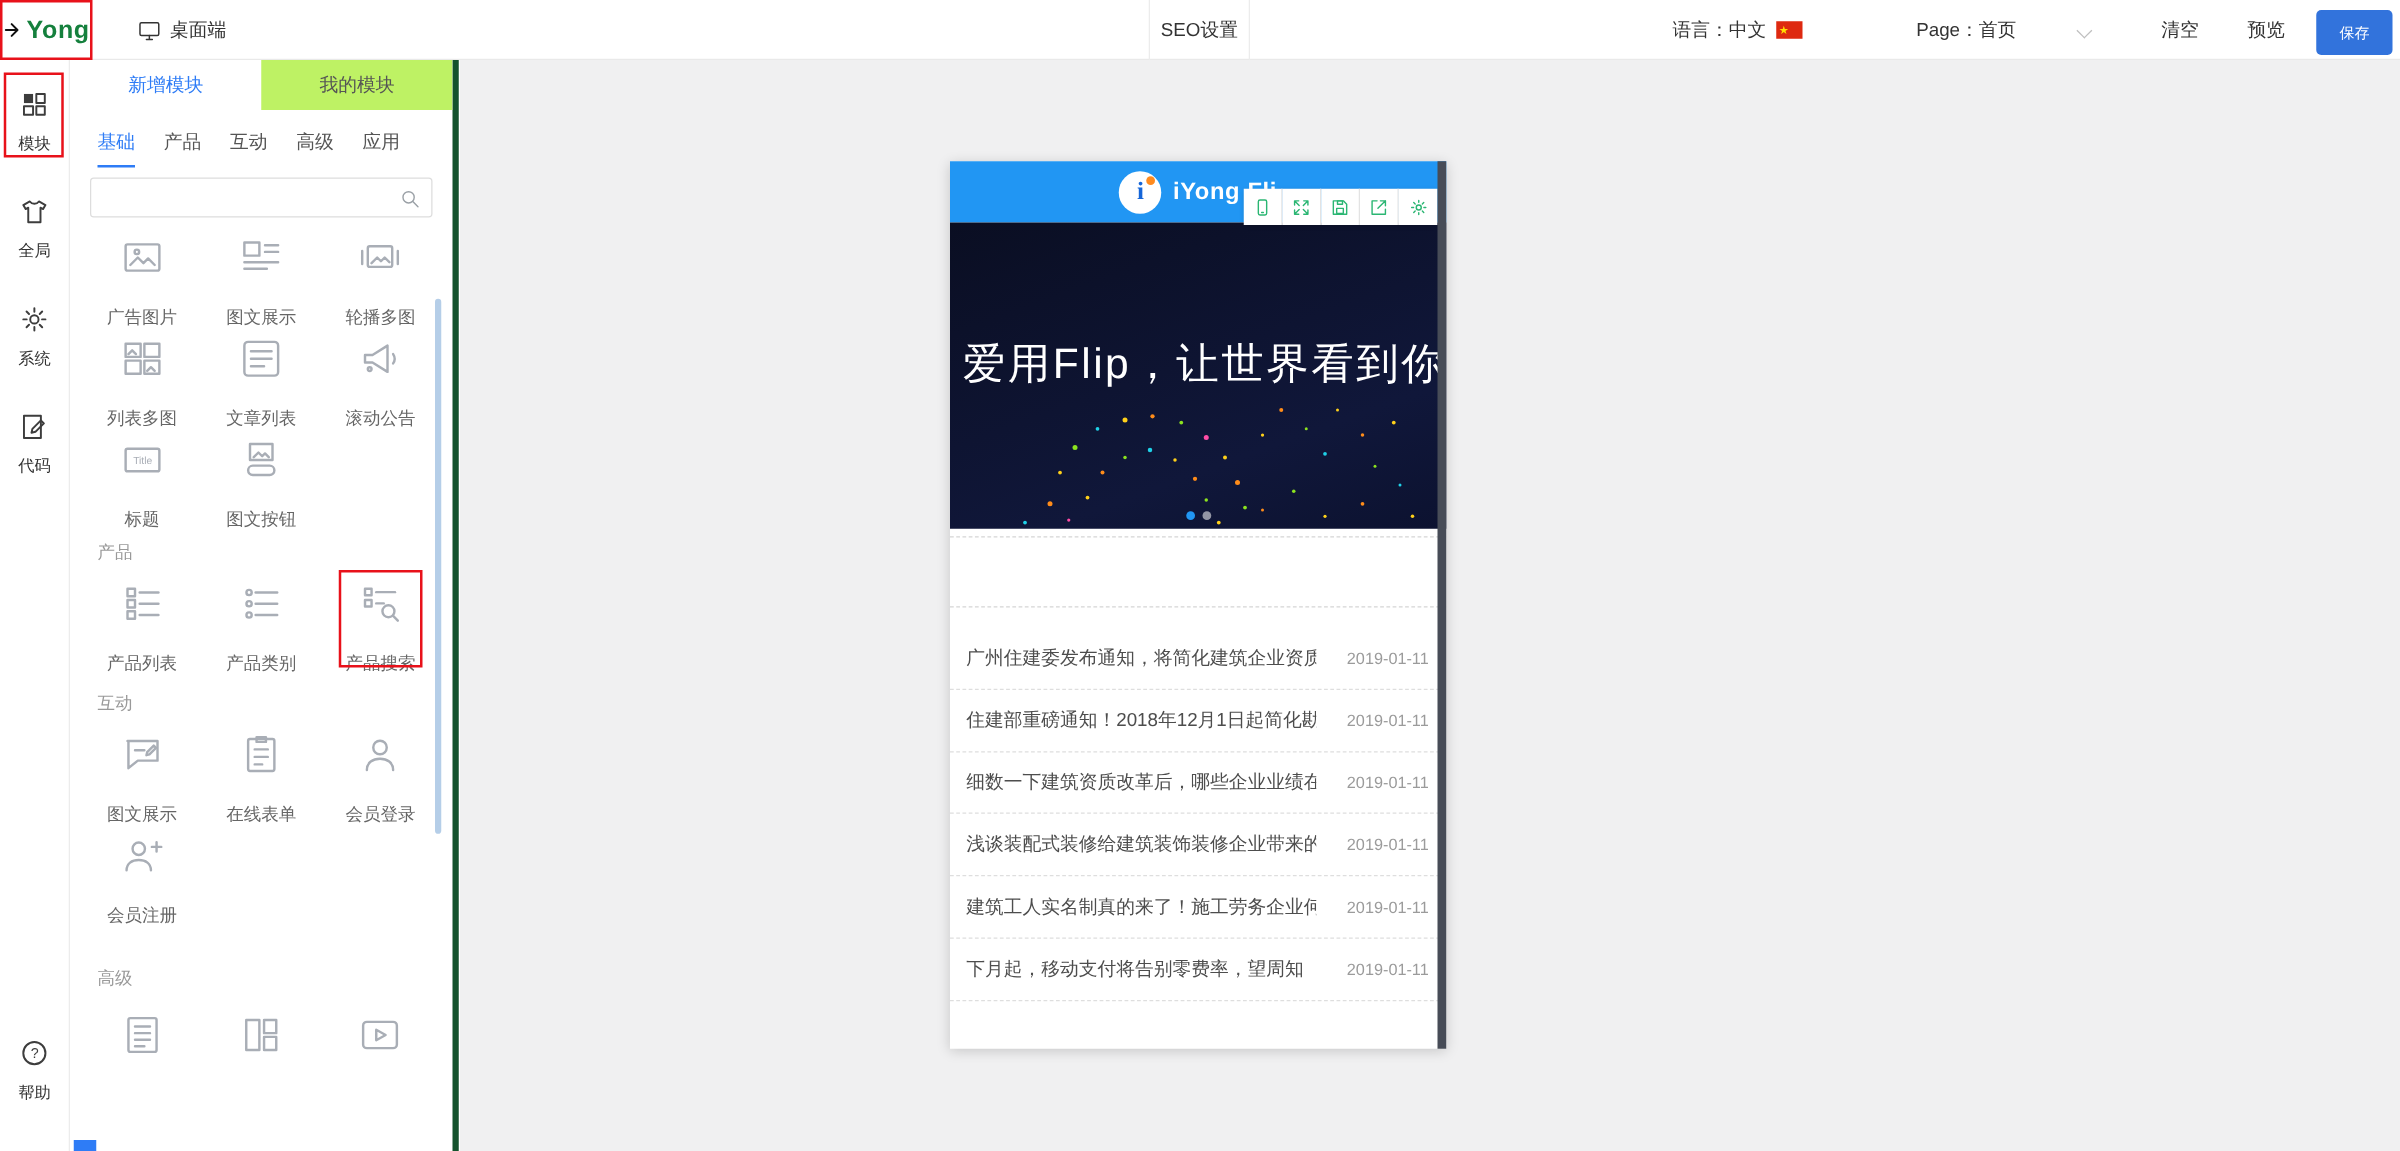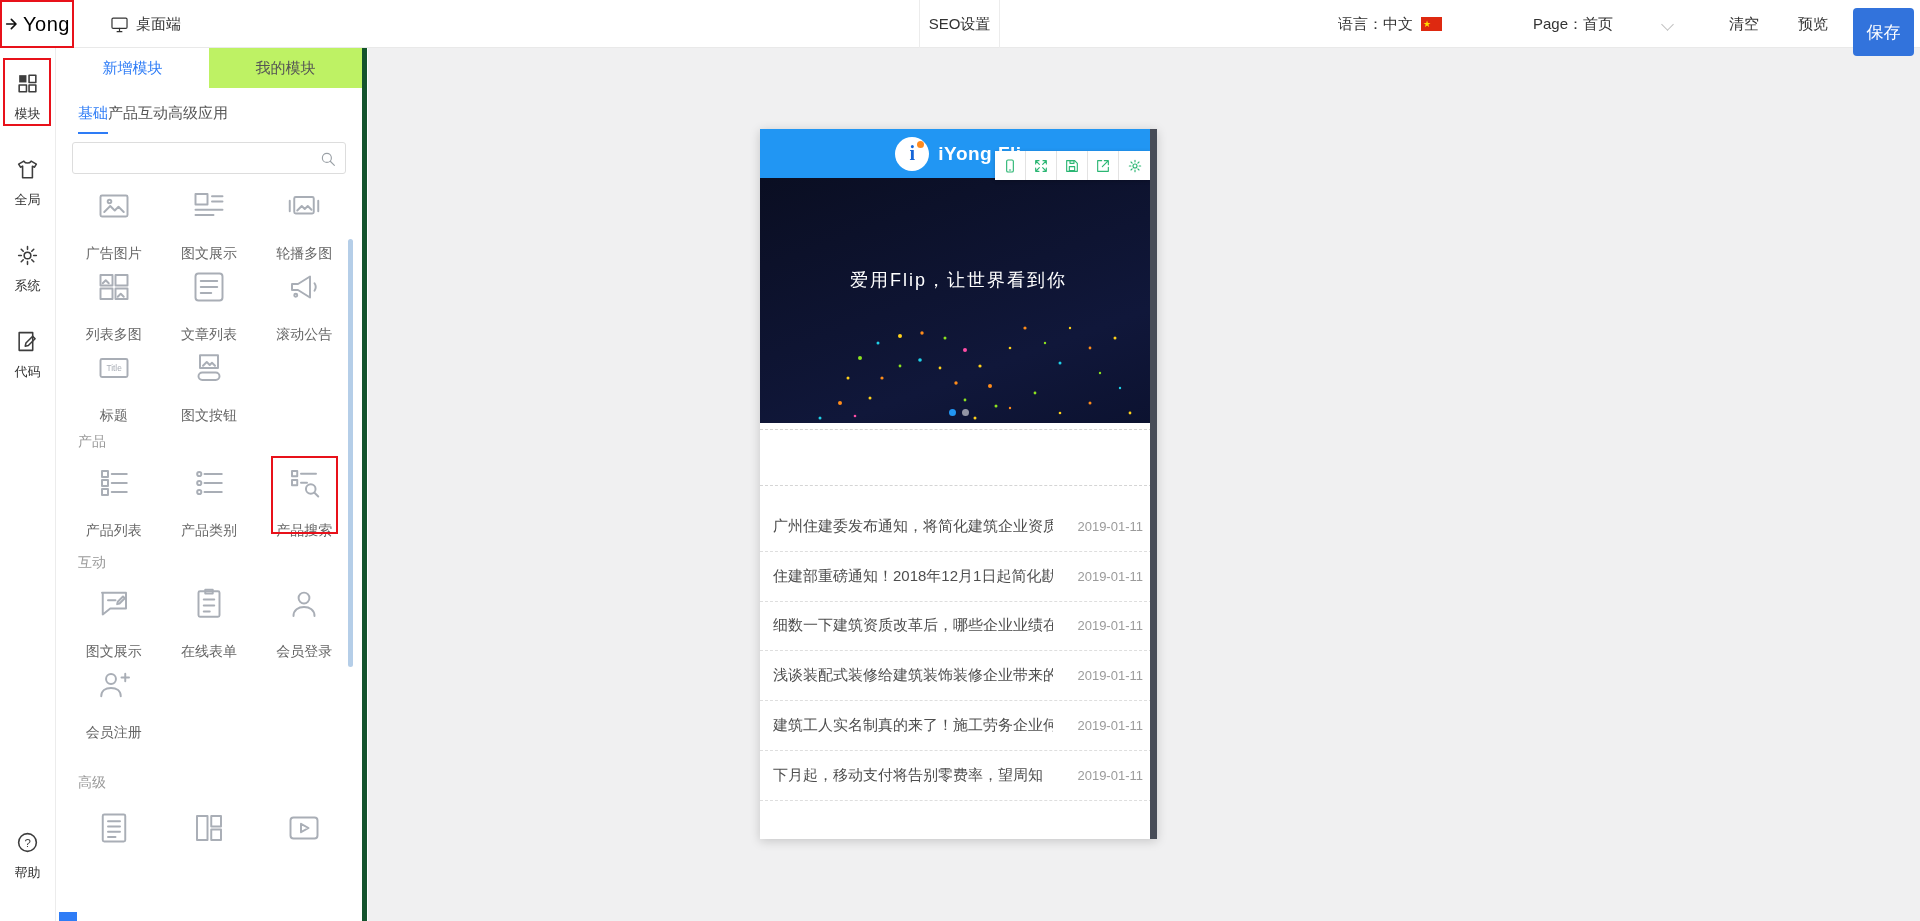--- a/index.html
+++ b/index.html
@@ -2,48 +2,48 @@
 <html><head>
 <meta charset="utf-8">
 <style>
 *{margin:0;padding:0;box-sizing:border-box}
 html,body{width:1920px;height:921px;overflow:hidden}
 body{position:relative;background:#fff;font-family:"Liberation Sans","DejaVu Sans",sans-serif;color:#333;font-size:15px}
 
 
 .topbar{position:absolute;top:0;left:0;right:0;height:48px;background:#fff;border-bottom:1px solid #e9e9e9;z-index:30}
 .logo-box{position:absolute;top:0;left:0;width:74px;height:48px;border:2px solid #e8111a;display:flex;align-items:center;justify-content:center;gap:3px}
-.logo-text{font-size:20px;font-weight:400;color:#000000;letter-spacing:.5px}
+.logo-text{font-size:20px;font-weight:700;color:#15803d;letter-spacing:.5px}
 .tb-item{position:absolute;top:0;height:48px;display:flex;align-items:center;color:#333;white-space:nowrap}
 .device{left:110px;gap:7px}
 .seo-cell{left:919px;width:81px;justify-content:center;border-left:1px solid #ececec;border-right:1px solid #ececec;cursor:pointer}
 .lang{left:1338px;gap:8px}
 .flag{display:inline-flex;width:21px;height:14px;background:#de2910;color:#ffde00;font-size:9px;line-height:14px;padding-left:2px}
 .page-sel{left:1533px;cursor:pointer}
 .chev{position:absolute;left:1663px;top:20px;width:9px;height:9px;border-right:1.6px solid #bfbfbf;border-bottom:1.6px solid #bfbfbf;transform:rotate(45deg)}
 .tb-btn{cursor:pointer}
 .clear{left:1729px}
 .prevw{left:1798px}
-.save-btn{position:absolute;left:1853px;top:8px;width:61px;height:48px;background:#3273dc;color:#fff;border:none;border-radius:4px;font-size:17px;cursor:pointer;font-family:inherit}
+.save-btn{position:absolute;left:1853px;top:8px;width:61px;height:36px;background:#3273dc;color:#fff;border:none;border-radius:4px;font-size:12px;cursor:pointer;font-family:inherit}
 
 
 .sidebar{position:absolute;top:48px;left:0;width:56px;bottom:0;background:#fff;border-right:1px solid #ececec;z-index:20}
 .sitem{position:absolute;left:0;width:100%;display:flex;flex-direction:column;align-items:center;gap:6px;cursor:pointer}
 .sitem span.slabel{font-size:13px;color:#333}
 .sicon svg{stroke:#3d3d3d;fill:none;stroke-width:1.5;stroke-linecap:round;stroke-linejoin:round}
 .sicon .fd{fill:#3d3d3d;stroke:none}
 .side-redbox{position:absolute;left:3px;top:10px;width:48px;height:68px;border:2px solid #e8111a;pointer-events:none}
 
 
 .panel{position:absolute;top:48px;left:56px;width:311px;bottom:0;background:#fff;border-right:5px solid #14532d;overflow:hidden;z-index:10}
 .ptabs{display:flex;height:40px}
 .ptab{width:50%;display:flex;align-items:center;justify-content:center;font-size:15px;cursor:pointer}
 .ptab.active{background:#fff;color:#2e7cf6}
 .ptab.inactive{background:#bef264;color:#555}
-.cats{display:flex;padding:16px 0 0 22px;height:46px}
+.cats{display:flex;gap:23px;padding:16px 0 0 22px;height:46px}
 .cat{font-size:15px;color:#555;cursor:pointer;padding-bottom:8px}
 .cat.active{color:#2e7cf6;border-bottom:2px solid #2e7cf6}
 .searchbox{position:relative;margin:8px 16px 14px;height:32px;border:1px solid #ddd;border-radius:3px;background:#fff}
 .searchbox input{position:absolute;inset:0;border:none;outline:none;padding:0 34px 0 10px;font-size:14px;background:transparent;font-family:inherit}
 .searchbox .mag{position:absolute;right:8px;top:7px}
 .mgrid{display:grid;grid-template-columns:1fr 1fr 1fr;row-gap:18px;padding:0 10px}
 .mitem{position:relative;height:63px;display:flex;flex-direction:column;align-items:center;gap:21px;cursor:pointer}
 .mlabel{font-size:14px;color:#666;white-space:nowrap}
 .micon{height:40px;display:flex;align-items:flex-end}
 .micon svg{stroke:#a9aeb6;fill:none;stroke-width:1.3;stroke-linecap:round;stroke-linejoin:round}
@@ -60,21 +60,21 @@
 .preview{position:absolute;left:392px;top:81px;width:397px;height:710px;background:#fff;box-shadow:0 2px 10px rgba(0,0,0,.18)}
 .pv-header{height:49px;background:#2196f3;display:flex;align-items:center;justify-content:center;gap:9px}
 .pv-logo{width:34px;height:34px;border-radius:50%;background:#fff;position:relative;display:flex;align-items:center;justify-content:center;color:#1565d8;font-weight:bold;font-size:20px;font-family:"Liberation Serif",serif}
 .pv-logo::after{content:"";position:absolute;top:4px;right:5px;width:7px;height:7px;border-radius:50%;background:#ff8b1f}
 .pv-title{color:#fff;font-size:19px;font-weight:600;letter-spacing:.5px}
 .pv-toolbar{position:absolute;top:22px;right:7px;display:flex;z-index:6;box-shadow:0 1px 4px rgba(0,0,0,.2)}
 .tbtn{width:31px;height:29px;background:#fff;border-right:1px solid #e3e3e3;display:flex;align-items:center;justify-content:center;cursor:pointer}
 .tbtn:last-child{border-right:none}
 .tbtn svg{stroke:#2bb673;fill:none;stroke-width:1.7;stroke-linecap:round;stroke-linejoin:round}
 .pv-hero{position:relative;height:245px;background:linear-gradient(160deg,#0a0e22 0%,#10173a 70%,#0c1230 100%);overflow:hidden;cursor:pointer}
-.pv-hero-text{position:absolute;top:90px;left:0;right:0;text-align:center;color:#fff;font-size:18px;letter-spacing:2px}
+.pv-hero-text{position:absolute;top:90px;left:0;right:0;text-align:right;color:#fff;font-size:34px;letter-spacing:2px}
 .pv-dots{position:absolute;inset:0}
 .car-dots{position:absolute;bottom:7px;left:0;right:0;display:flex;justify-content:center;gap:6px}
 .car-dot{width:7px;height:7px;border-radius:50%}
 .car-dot.a{background:#2196f3}.car-dot.b{background:rgba(255,255,255,.55)}
 .pv-sect{height:30px;margin-top:8px;display:flex;align-items:center}
 .pv-sect-bar{width:4px;height:18px;background:#2196f3;margin-left:10px}
 .pv-sect-title{margin-left:9px;font-size:16px;color:#333}
 .pv-empty{margin-top:6px;height:57px;border-top:1px dashed #d5d5d5;border-bottom:1px dashed #d5d5d5;cursor:pointer}
 .pv-list{margin-top:16px}
 .pv-row{height:49.8px;display:flex;align-items:center;justify-content:space-between;padding:0 14px 0 13px;border-bottom:1px dashed #dedede;cursor:pointer}

